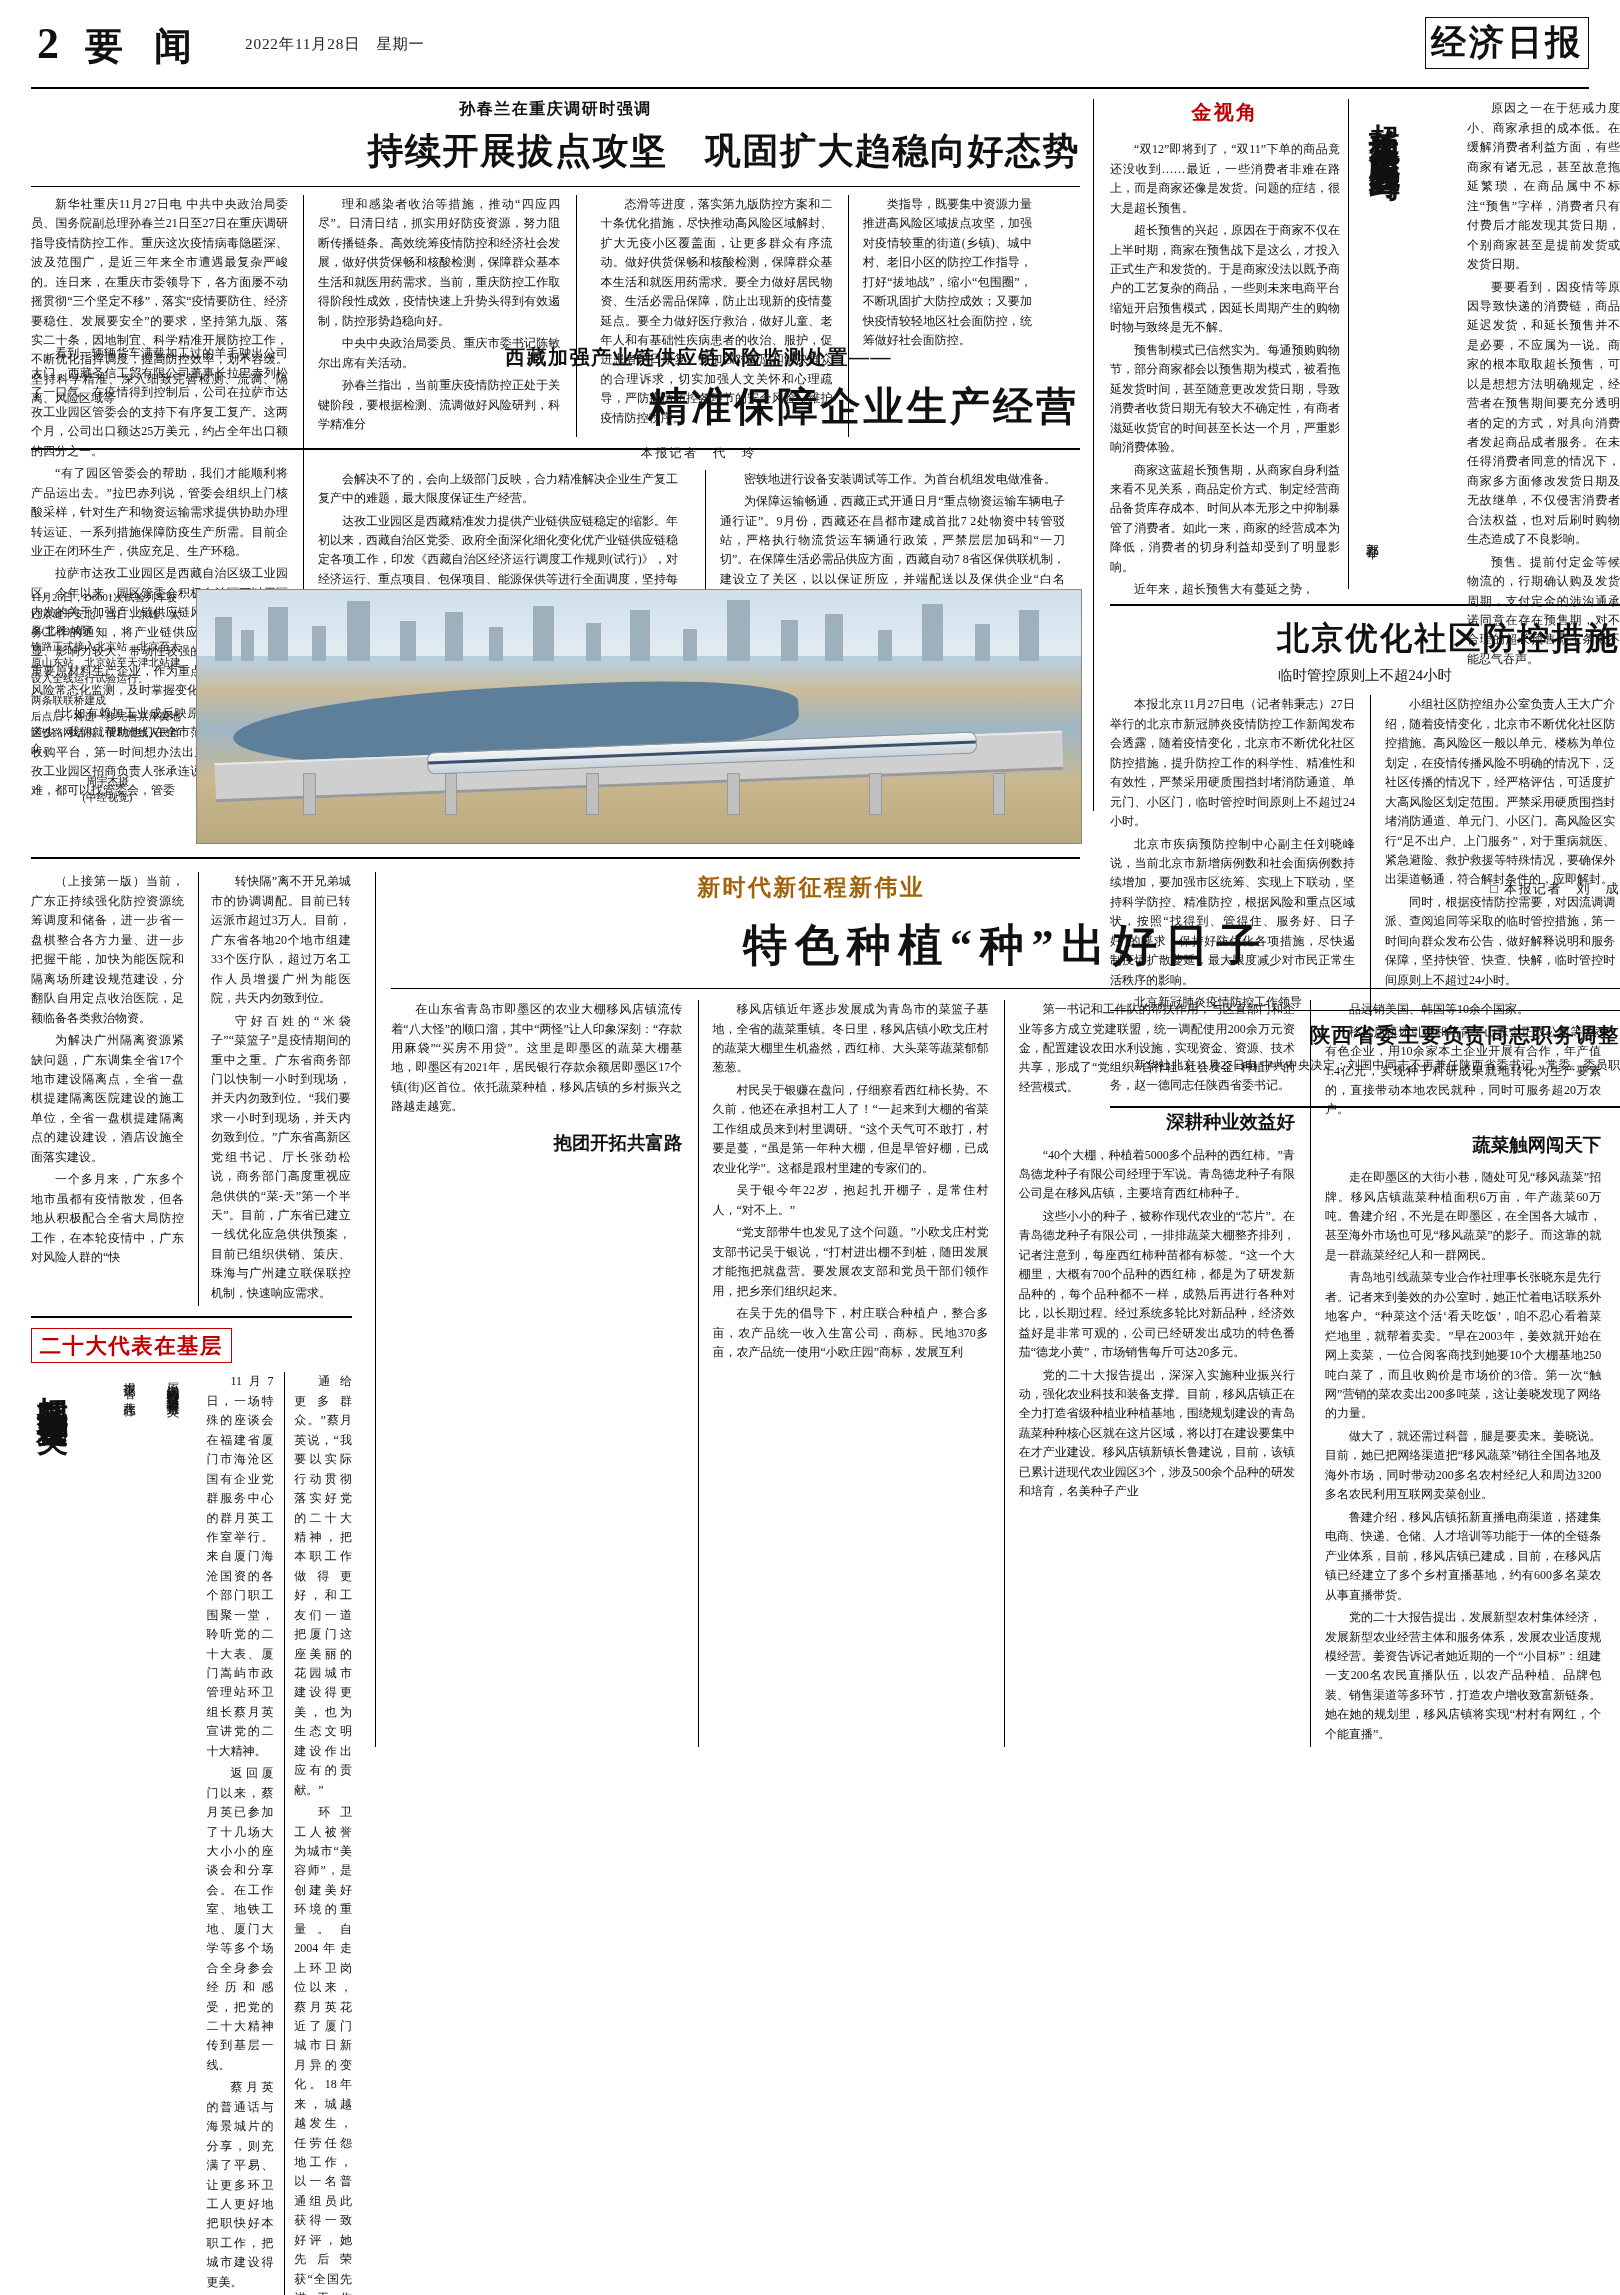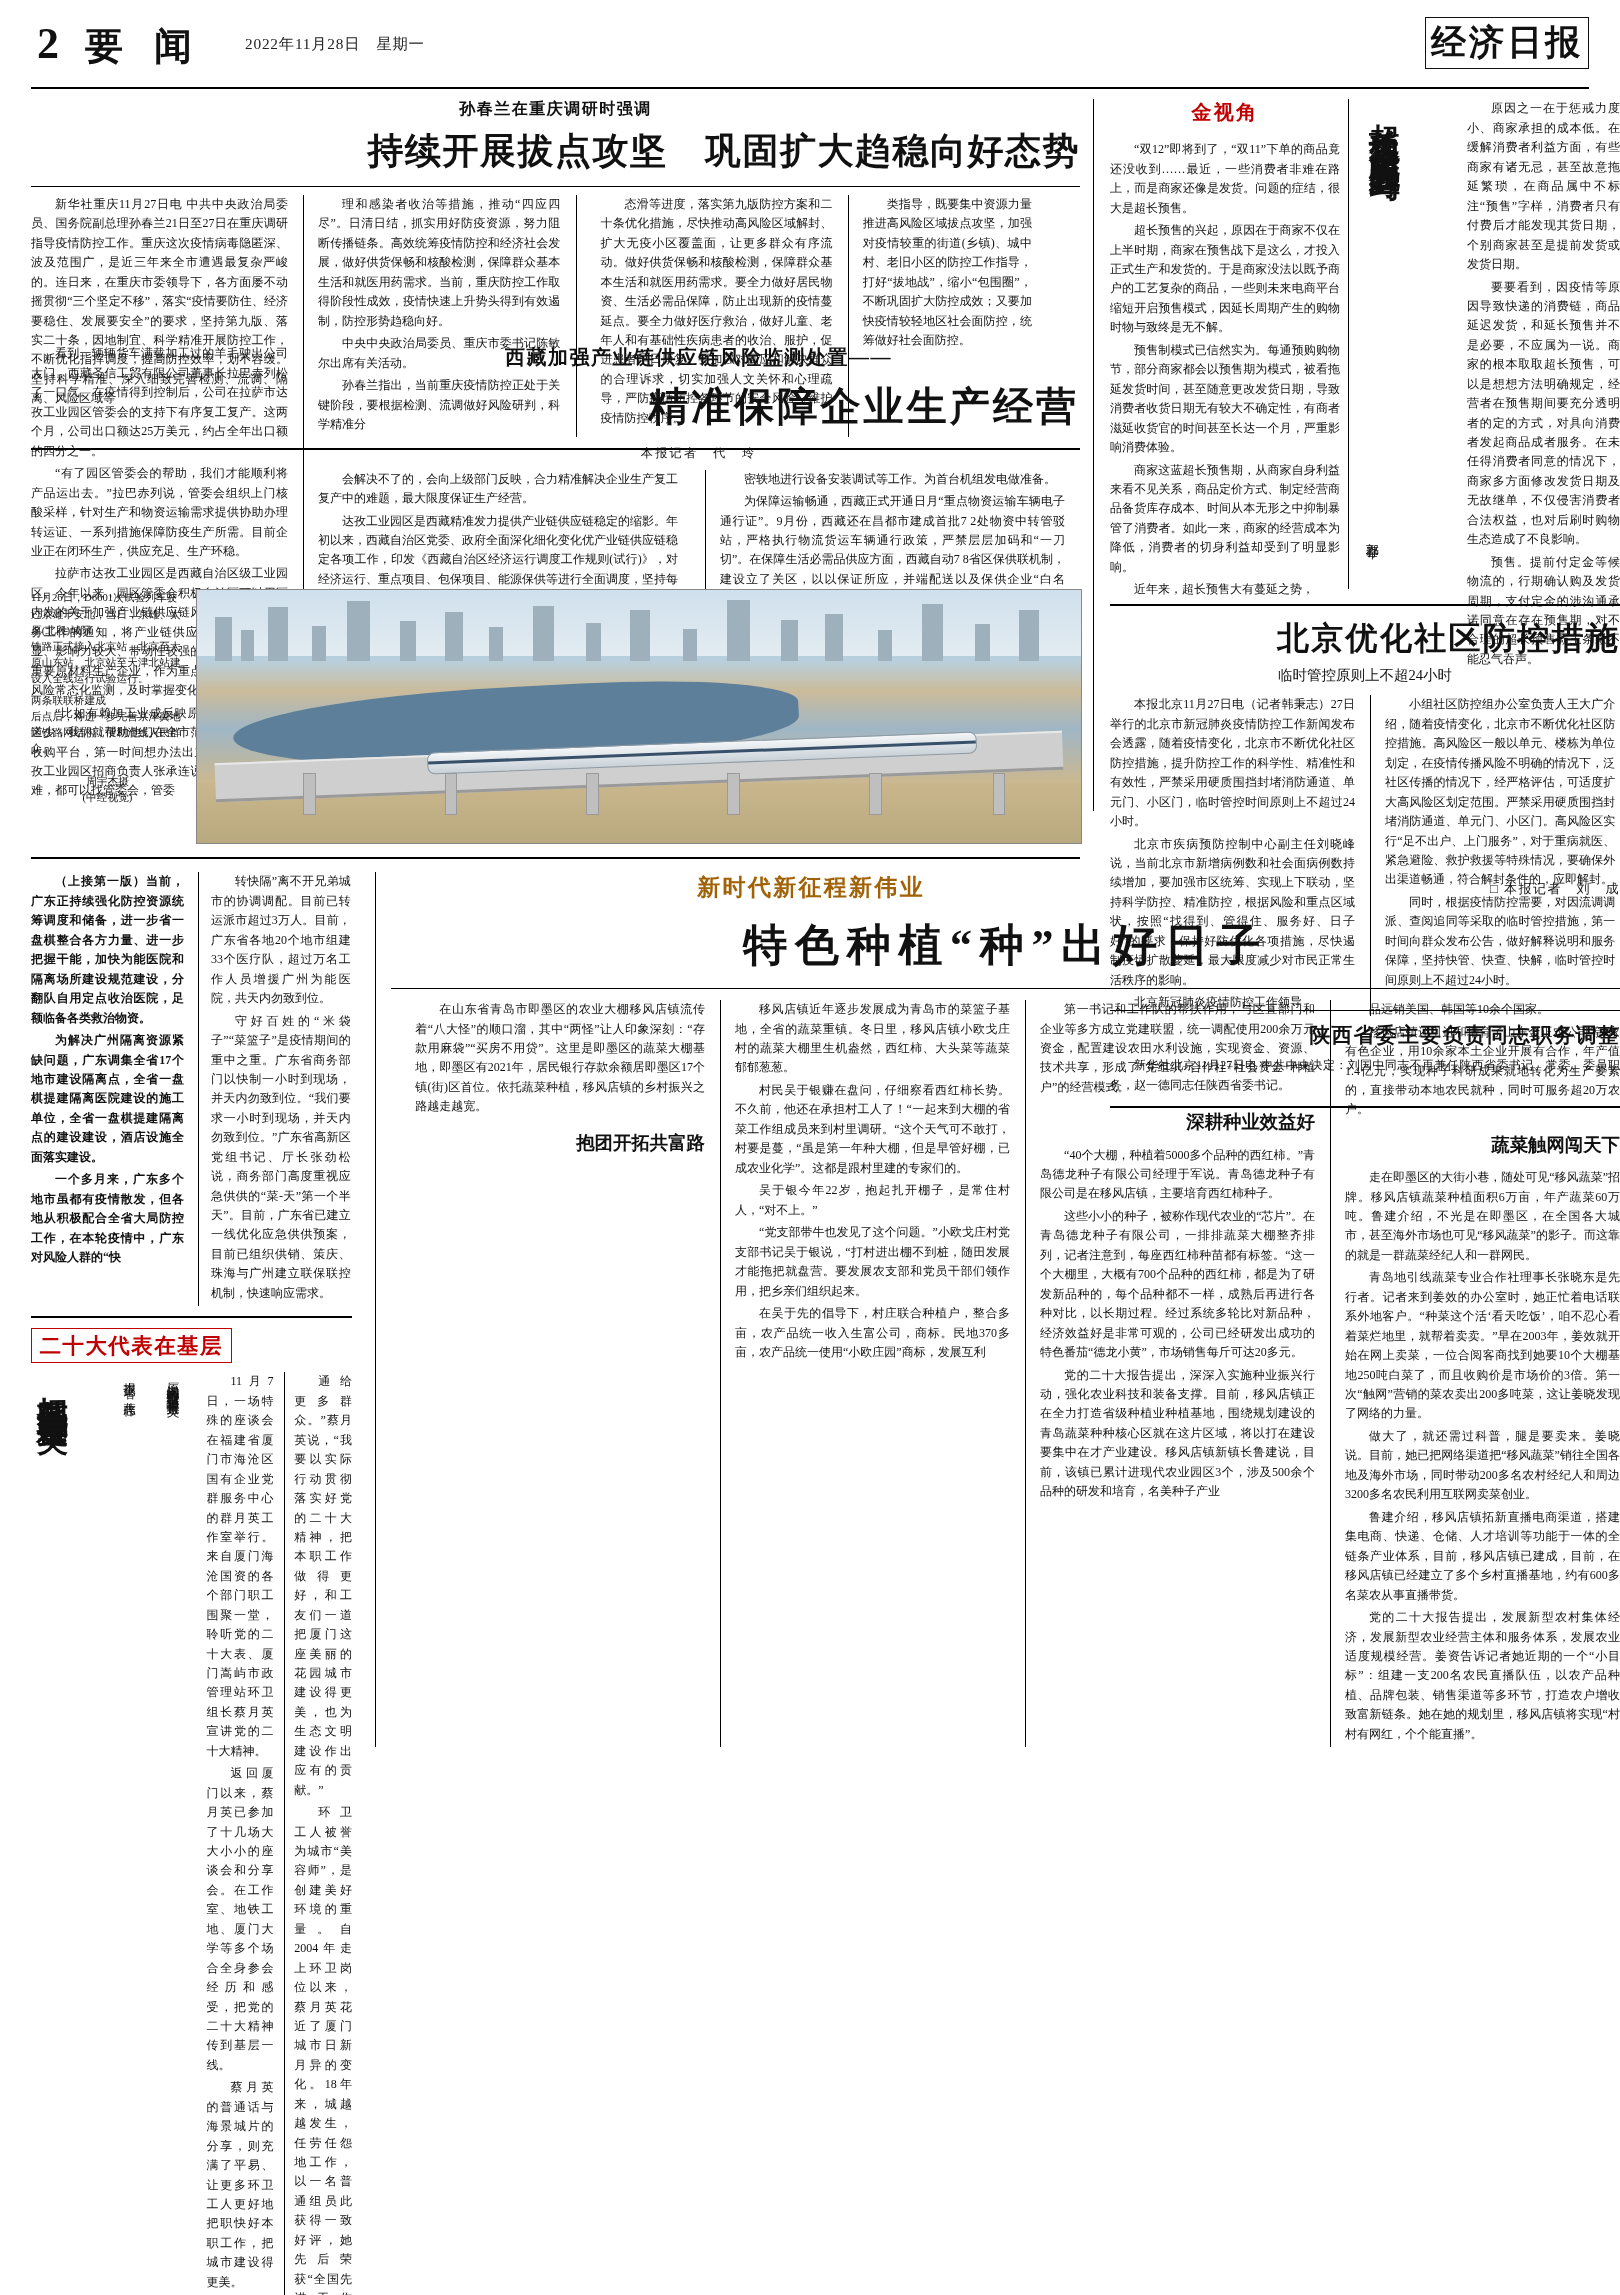--- a/index.html
+++ b/index.html
@@ -205,21 +205,21 @@
             <div class="pier" style="left:90%;"></div>
             <div class="train"></div>
           </div>
         </div>
       </div>
       <hr class="hr-thick" style="margin:12.2px 0 0 0;">
     </div>
 
     <div style="position:absolute;left:0;top:773px;width:321px;">
       <div style="display:flex;gap:13.8px;">
-        <div class="col body-text" style="width:153px;font-weight:bold;">
+        <div class="col body-text" style="width:153px;">
           <p>（上接第一版）当前，广东正持续强化防控资源统筹调度和储备，进一步省一盘棋整合各方力量、进一步把握干能，加快为能医院和隔离场所建设规范建设，分翻队自用定点收治医院，足额临备各类救治物资。</p>
           <p>为解决广州隔离资源紧缺问题，广东调集全省17个地市建设隔离点，全省一盘棋提建隔离医院建设的施工单位，全省一盘棋提建隔离点的建设建设，酒店设施全面落实建设。</p>
           <p>一个多月来，广东多个地市虽都有疫情散发，但各地从积极配合全省大局防控工作，在本轮疫情中，广东对风险人群的“快</p>
         </div>
         <div class="col body-text" style="width:153px;border-left:0.8px solid #000;padding-left:12.2px;">
           <p>转快隔”离不开兄弟城市的协调调配。目前已转运派市超过3万人。目前，广东省各地20个地市组建33个医疗队，超过万名工作人员增援广州为能医院，共天内勿致到位。</p>
           <p>守好百姓的“米袋子”“菜篮子”是疫情期间的重中之重。广东省商务部门以快制一小时到现场，并天内勿致到位。“我们要求一小时到现场，并天内勿致到位。”广东省高新区党组书记、厅长张劲松说，商务部门高度重视应急供供的“菜-天”第一个半天”。目前，广东省已建立一线优化应急供供预案，目前已组织供销、策庆、珠海与广州建立联保联控机制，快速响应需求。</p>
         </div>
       </div>
     </div>
@@ -256,21 +256,21 @@
         <div style="display:flex;align-items:flex-start;justify-content:space-between;">
           <div class="redbar" style="font-size:23px;letter-spacing:2.3px;margin-left:306px;">新时代新征程新伟业</div>
           <div style="font-size:13px;letter-spacing:1.5px;margin-top:7.7px;">
             <span>□</span>
             <span>本报记者　刘　成</span>
           </div>
         </div>
         <div class="headline" style="font-size:44px;letter-spacing:7.7px;margin:12.2px 0 13.8px 0;text-align:center;">特色种植“种”出好日子</div>
         <hr class="hr-thin" style="margin:0 0 10.7px 0;">
         <div style="display:flex;gap:15.3px;">
-          <div class="col body-text" style="width:291px;margin-left:24px;">
+          <div class="col body-text" style="width:291px;">
             <p>在山东省青岛市即墨区的农业大棚移风店镇流传着“八大怪”的顺口溜，其中“两怪”让人印象深刻：“存款用麻袋”“买房不用贷”。这里是即墨区的蔬菜大棚基地，即墨区有2021年，居民银行存款余额居即墨区17个镇(街)区首位。依托蔬菜种植，移风店镇的乡村振兴之路越走越宽。</p>
             <div class="headline" style="font-size:18.4px;margin:12.2px 0 7.7px 0;">抱团开拓共富路</div>
           </div>
           <div class="col body-text" style="width:291px;border-left:0.8px solid #000;padding-left:13.8px;">
             <p>移风店镇近年逐步发展成为青岛市的菜篮子基地，全省的蔬菜重镇。冬日里，移风店镇小欧戈庄村的蔬菜大棚里生机盎然，西红柿、大头菜等蔬菜郁郁葱葱。</p>
             <p>村民吴于银赚在盘问，仔细察看西红柿长势。不久前，他还在承担村工人了！“一起来到大棚的省菜工作组成员来到村里调研。“这个天气可不敢打，村要是蔓，“虽是第一年种大棚，但是早管好棚，已成农业化学”。这都是跟村里建的专家们的。</p>
             <p>吴于银今年22岁，抱起扎开棚子，是常住村人，“对不上。”</p>
             <p>“党支部带牛也发见了这个问题。”小欧戈庄村党支部书记吴于银说，“打村进出棚不到桩，随田发展才能拖把就盘营。要发展农支部和党员干部们领作用，把乡亲们组织起来。</p>
             <p>在吴于先的倡导下，村庄联合种植户，整合多亩，农产品统一收入生富公司，商标。民地370多亩，农产品统一使用“小欧庄园”商标，发展互利</p>
           </div>

